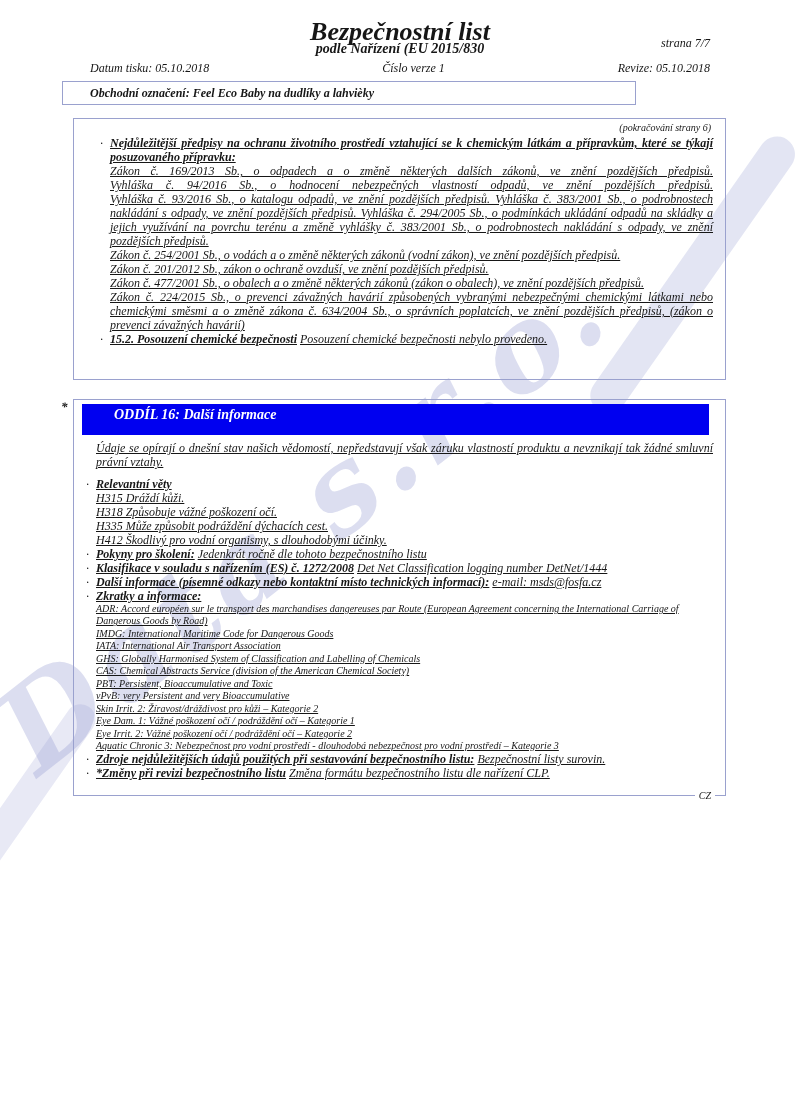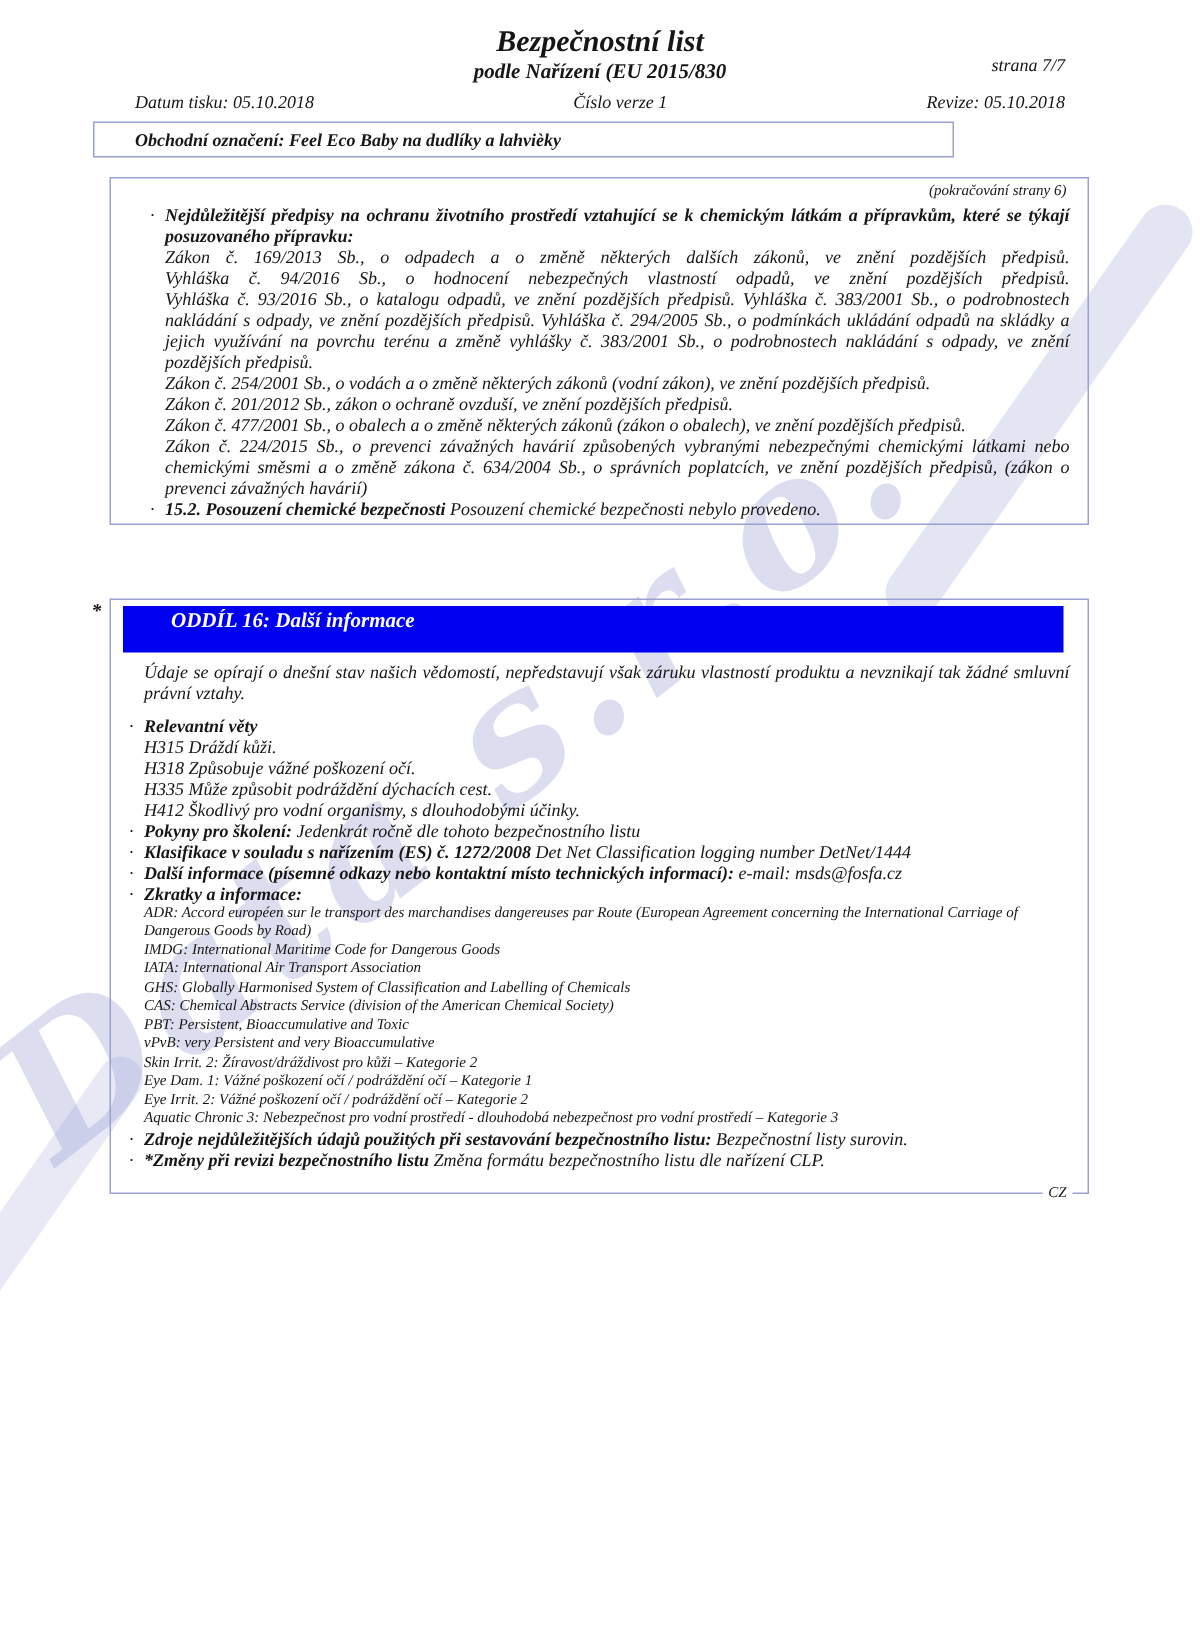--- a/index.html
+++ b/index.html
@@ -29,39 +29,39 @@
     position:absolute;left:-60px;top:905px;width:260px;height:30px;
     border-radius:18px;background:rgba(148,156,209,0.22);
     transform:rotate(-55deg);transform-origin:0 50%;
   }
 
   .content{position:absolute;inset:0;z-index:1;}
 
   
   .strana{position:absolute;top:6px;right:90px;font-size:12px;margin-top:30px;}
   .doc-title{position:absolute;top:17px;left:0;width:100%;text-align:center;
-    font-size:20px;font-weight:bold;}
+    font-size:26px;font-weight:bold;}
   .doc-subtitle{position:absolute;top:41px;left:0;width:100%;text-align:center;
     font-size:14px;font-weight:bold;}
   .meta-row{position:absolute;top:61px;left:90px;width:620px;
     display:flex;justify-content:space-between;font-size:12px;}
 
   
   .pbox{position:absolute;left:62px;top:81px;width:574px;height:24px;
     border:1px solid #9aa1ce;box-sizing:border-box;background:transparent;}
   .pbox span{display:block;padding-left:27px;line-height:22px;
     font-size:12px;font-weight:bold;}
 
   .box{position:absolute;left:73px;width:653px;
     border:1px solid #9aa1ce;box-sizing:border-box;
     padding:0 12px 0 22px;background:transparent;}
-  .box1{top:118px;height:232px;padding-left:36px;}
+  .box1{top:118px;height:262px;padding-left:36px;}
   .box2{top:399px;height:397px;}
 
-  p{margin:0;font-size:12px;line-height:14px;}
+  p{margin:0;font-size:12px;line-height:14px;text-decoration:underline;}
   .justify{text-align:justify;}
   .stretch{text-align:justify;text-align-last:justify;}
   .b{font-weight:bold;}
   .lbl{font-weight:bold;margin-right:3px;}
   .bullet{position:relative;}
   .bullet::before{content:"\00B7";position:absolute;left:-10px;top:0;font-weight:normal;}
   .mt8{margin-top:8px;}
 
   .cont-note{margin-top:3px;margin-right:2px;text-align:right;font-size:10px;line-height:12px;}
   .hd-space{margin-top:2px;}

